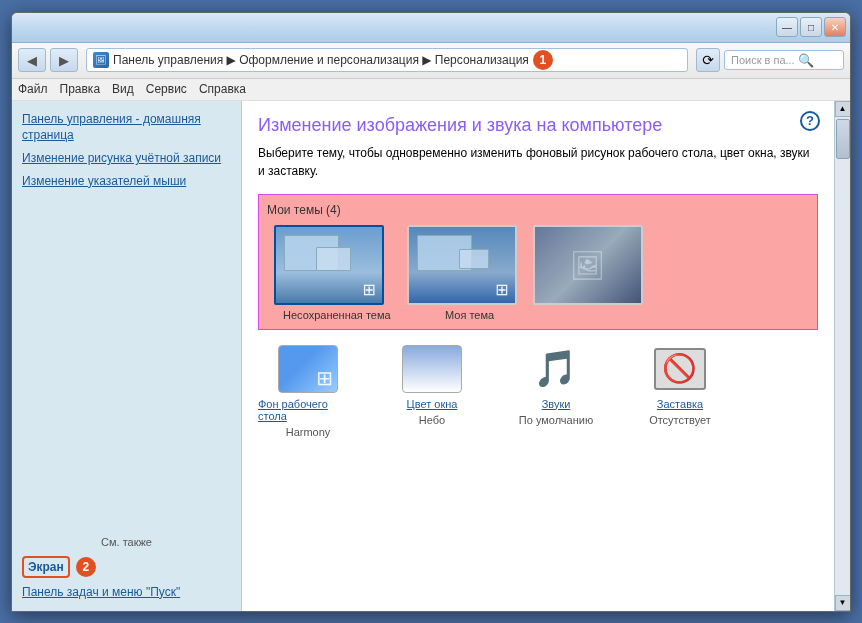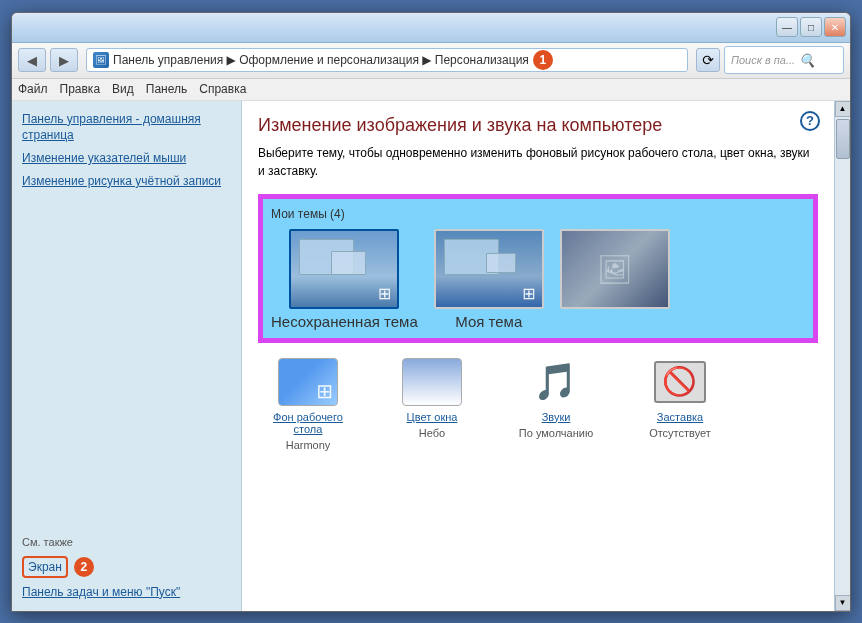--- a/index.html
+++ b/index.html
@@ -125,30 +125,29 @@
       border: 1px solid #a0b8d0;
       border-radius: 3px;
       display: flex;
       align-items: center;
       justify-content: center;
       cursor: pointer;
       font-size: 14px;
     }
     .search-bar {
       width: 120px;
-      height: 28px;
+      height: 20px;
       background: white;
       border: 1px solid #a0c0e0;
       border-radius: 3px;
       display: flex;
       align-items: center;
       padding: 0 6px;
       font-size: 11px;
       color: #999;
-      font-style: italic;
     }
     .menu-bar {
       height: 22px;
       background: #f0f0f0;
       display: flex;
       align-items: center;
       padding: 0 6px;
       gap: 12px;
       border-bottom: 1px solid #ddd;
     }
@@ -179,29 +178,31 @@
       font-size: 12px;
       cursor: pointer;
       line-height: 1.4;
       text-decoration: underline;
     }
     .sidebar-section-title {
       color: #555;
       font-size: 11px;
       margin-top: 16px;
       margin-bottom: 2px;
+      text-align: center;
     }
     .sidebar-highlight {
       border: 2px solid #e05020;
       border-radius: 4px;
       padding: 2px 4px;
       color: #1a5a9a;
       font-size: 12px;
       cursor: pointer;
       display: inline-block;
+      font-weight: bold;
     }
     .main-content {
       flex: 1;
       background: white;
       padding: 14px 16px;
       overflow-y: auto;
       position: relative;
     }
     .help-icon {
       position: absolute;
@@ -214,33 +215,33 @@
       color: #1a5a9a;
       display: flex;
       align-items: center;
       justify-content: center;
       font-weight: bold;
       font-size: 13px;
       cursor: pointer;
     }
     .main-title {
       font-size: 18px;
-      color: #7f1d1d;
+      color: #8b5cf6;
       font-weight: normal;
       margin-bottom: 8px;
     }
     .main-desc {
       font-size: 12px;
       color: #000000;
       margin-bottom: 14px;
       line-height: 1.5;
     }
     .themes-section {
-      border: 5px solid #d946ef;
-      background: #7dd3fc;
+      border: 1px solid #d946ef;
+      background: #fca5a5;
       padding: 8px;
       margin-bottom: 14px;
     }
     .themes-section-title {
       font-size: 12px;
       color: #333;
       margin-bottom: 8px;
       font-weight: normal;
     }
     .themes-grid {
@@ -261,23 +262,24 @@
       border: 2px solid #ccc;
       border-radius: 2px;
       overflow: hidden;
       position: relative;
       background: #4488cc;
     }
     .theme-preview.selected {
       border: 2px solid #0050a0;
     }
     .theme-label {
-      font-size: 15px;
+      font-size: 11px;
       color: #333;
       text-align: center;
+      margin-left: 16px;
     }
     
     .mini-win {
       position: absolute;
       background: rgba(200,220,240,0.85);
       border: 1px solid #8ab;
       border-radius: 1px;
     }
     .bottom-icons {
       display: flex;
@@ -296,21 +298,21 @@
       width: 60px;
       height: 50px;
       display: flex;
       align-items: center;
       justify-content: center;
       font-size: 32px;
     }
     .bottom-icon-label {
       font-size: 11px;
       color: #1a5a9a;
-      text-align: center;
+      text-align: left;
       text-decoration: underline;
     }
     .bottom-icon-sublabel {
       font-size: 11px;
       color: #555;
       text-align: left;
     }
     .scrollbar-track {
       width: 16px;
       background: #e0e8f0;
@@ -428,30 +430,30 @@
     <div class="search-bar">
       <span style="color:#999;font-size:11px;">Поиск в па...</span>
       <span style="margin-left:4px; font-size:13px; color:#888;">🔍</span>
     </div>
   </div>
 
   <div class="menu-bar">
     <span class="menu-item">Файл</span>
     <span class="menu-item">Правка</span>
     <span class="menu-item">Вид</span>
-    <span class="menu-item">Панель</span>
+    <span class="menu-item">Сервис</span>
     <span class="menu-item">Справка</span>
   </div>
 
   <div class="content-area">
 
     <div class="sidebar">
       <span class="sidebar-link">Панель управления - домашняя страница</span>
+      <span class="sidebar-link">Изменение рисунка учётной записи</span>
       <span class="sidebar-link">Изменение указателей мыши</span>
-      <span class="sidebar-link">Изменение рисунка учётной записи</span>
 
       <div style="flex:1;"></div>
 
       <span class="sidebar-section-title">См. также</span>
       <div style="display:flex;align-items:center;gap:2px;">
         <span class="sidebar-highlight">Экран</span>
         <span class="badge-2">2</span>
       </div>
       <span class="sidebar-link">Панель задач и меню "Пуск"</span>
     </div>

